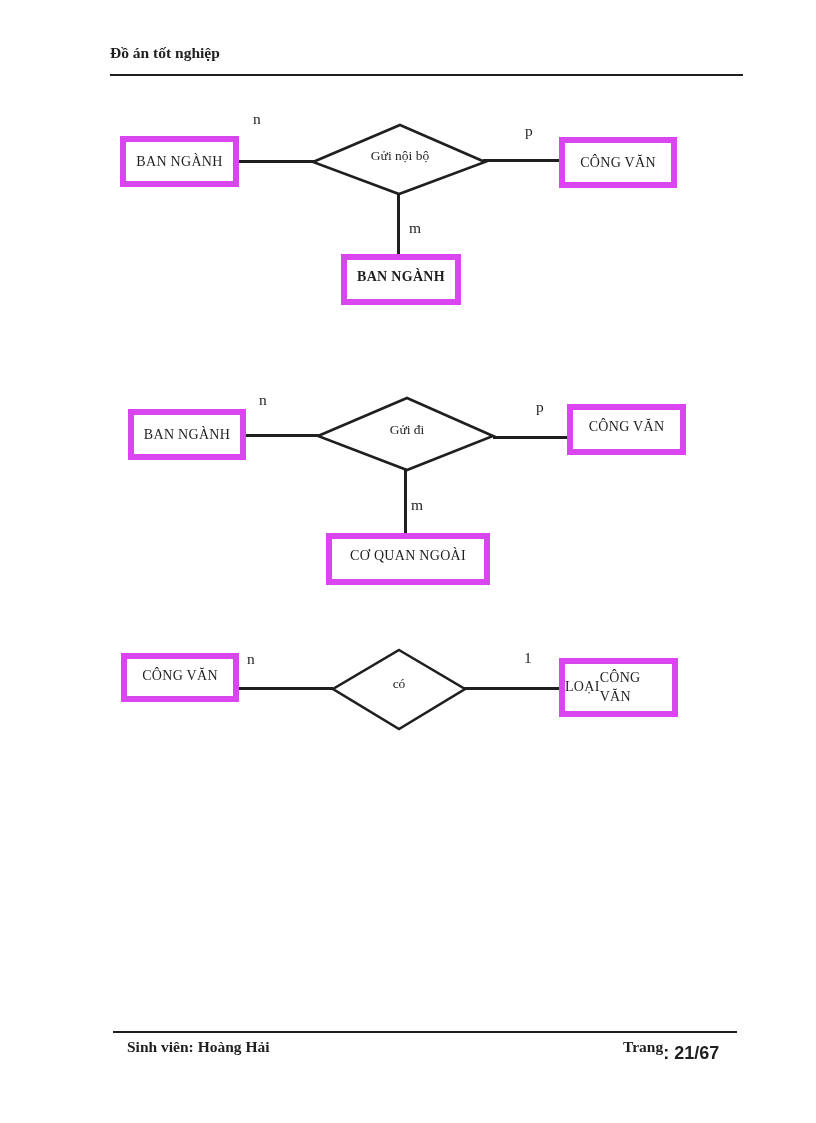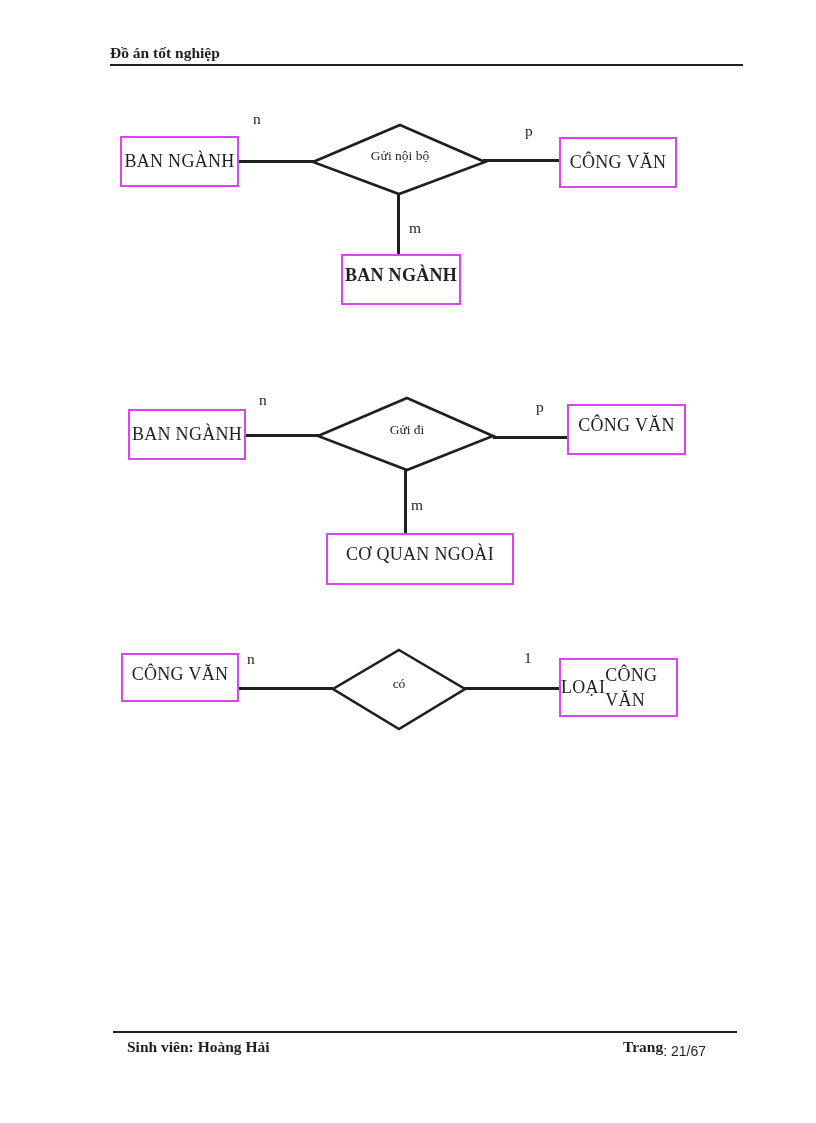--- a/index.html
+++ b/index.html
@@ -9,44 +9,44 @@
     background:#ffffff;
     margin:0 auto;
     font-family:"Liberation Serif","DejaVu Serif",serif;
     color:#1f1f1f;
     overflow:hidden;
   }
   
   .hdr{
     position:absolute;left:110px;top:44px;width:633px;
     border-bottom:2px solid #1f1f1f;
-    padding-bottom:2px;
+    padding-bottom:12px;
     display:flex;justify-content:space-between;align-items:flex-end;
     font-weight:bold;font-size:15.5px;white-space:nowrap;
   }
   .ftr{
     position:absolute;left:113px;top:1031px;width:624px;height:28px;
     border-top:2px solid #1f1f1f;
     font-weight:bold;font-size:15.5px;white-space:nowrap;
   }
   .ftr span{position:absolute;top:5px;}
   .ftr .f-student{left:14px;}
   .ftr .f-course{left:204px;}
   .ftr .f-page{left:510px;}
   .f-page .pv{
     font-family:"Liberation Sans","DejaVu Sans",sans-serif;
-    font-weight:normal;font-size:14px;
+    font-weight:bold;font-size:18px;
   }
   
   .ebox{
     position:absolute;
-    border:2px solid #d946ef;
+    border:6px solid #d946ef;
     background:#ffffff;
     display:flex;justify-content:center;align-items:flex-start;
-    font-size:18px;letter-spacing:.3px;
+    font-size:14px;letter-spacing:.3px;
     box-sizing:border-box;
   }
   .ebox.vcenter{align-items:center;}
   .ebox .elabel{padding-top:9px;}
   .ebox.vcenter .elabel{padding-top:0;}
   .ebox.bold .elabel{font-weight:bold;}
   .ebox.twolines{flex-direction:row;align-items:center;justify-content:center;line-height:1.35;}
   .ebox.twolines .elabel{padding-top:0;}
   .hline,.vline{position:absolute;background:#1f1f1f;}
   .hline{height:3px;}
@@ -106,21 +106,21 @@
 
   <svg class="dsvg" style="left:316px;top:396px;" width="181" height="78">
     <polygon points="91,2 177,40 91,74 2,40"></polygon>
     <text x="91" y="35">Gửi đi</text>
   </svg>
 
   <div class="ebox" style="left:567px;top:404px;width:119px;height:51px;">
     <span class="elabel">CÔNG VĂN</span>
   </div>
 
-  <div class="ebox" style="left:326px;top:533px;width:188px;height:52px;">
+  <div class="ebox" style="left:326px;top:533px;width:164px;height:52px;">
     <span class="elabel">CƠ QUAN NGOÀI</span>
   </div>
 
   <span class="card" style="left:259px;top:391px;">n</span>
   <span class="card" style="left:536px;top:398px;">p</span>
   <span class="card" style="left:411px;top:496px;">m</span>
 
   <div class="hline" style="left:237px;top:687px;width:96px;"></div>
   <div class="hline" style="left:463px;top:687px;width:96px;"></div>
 

